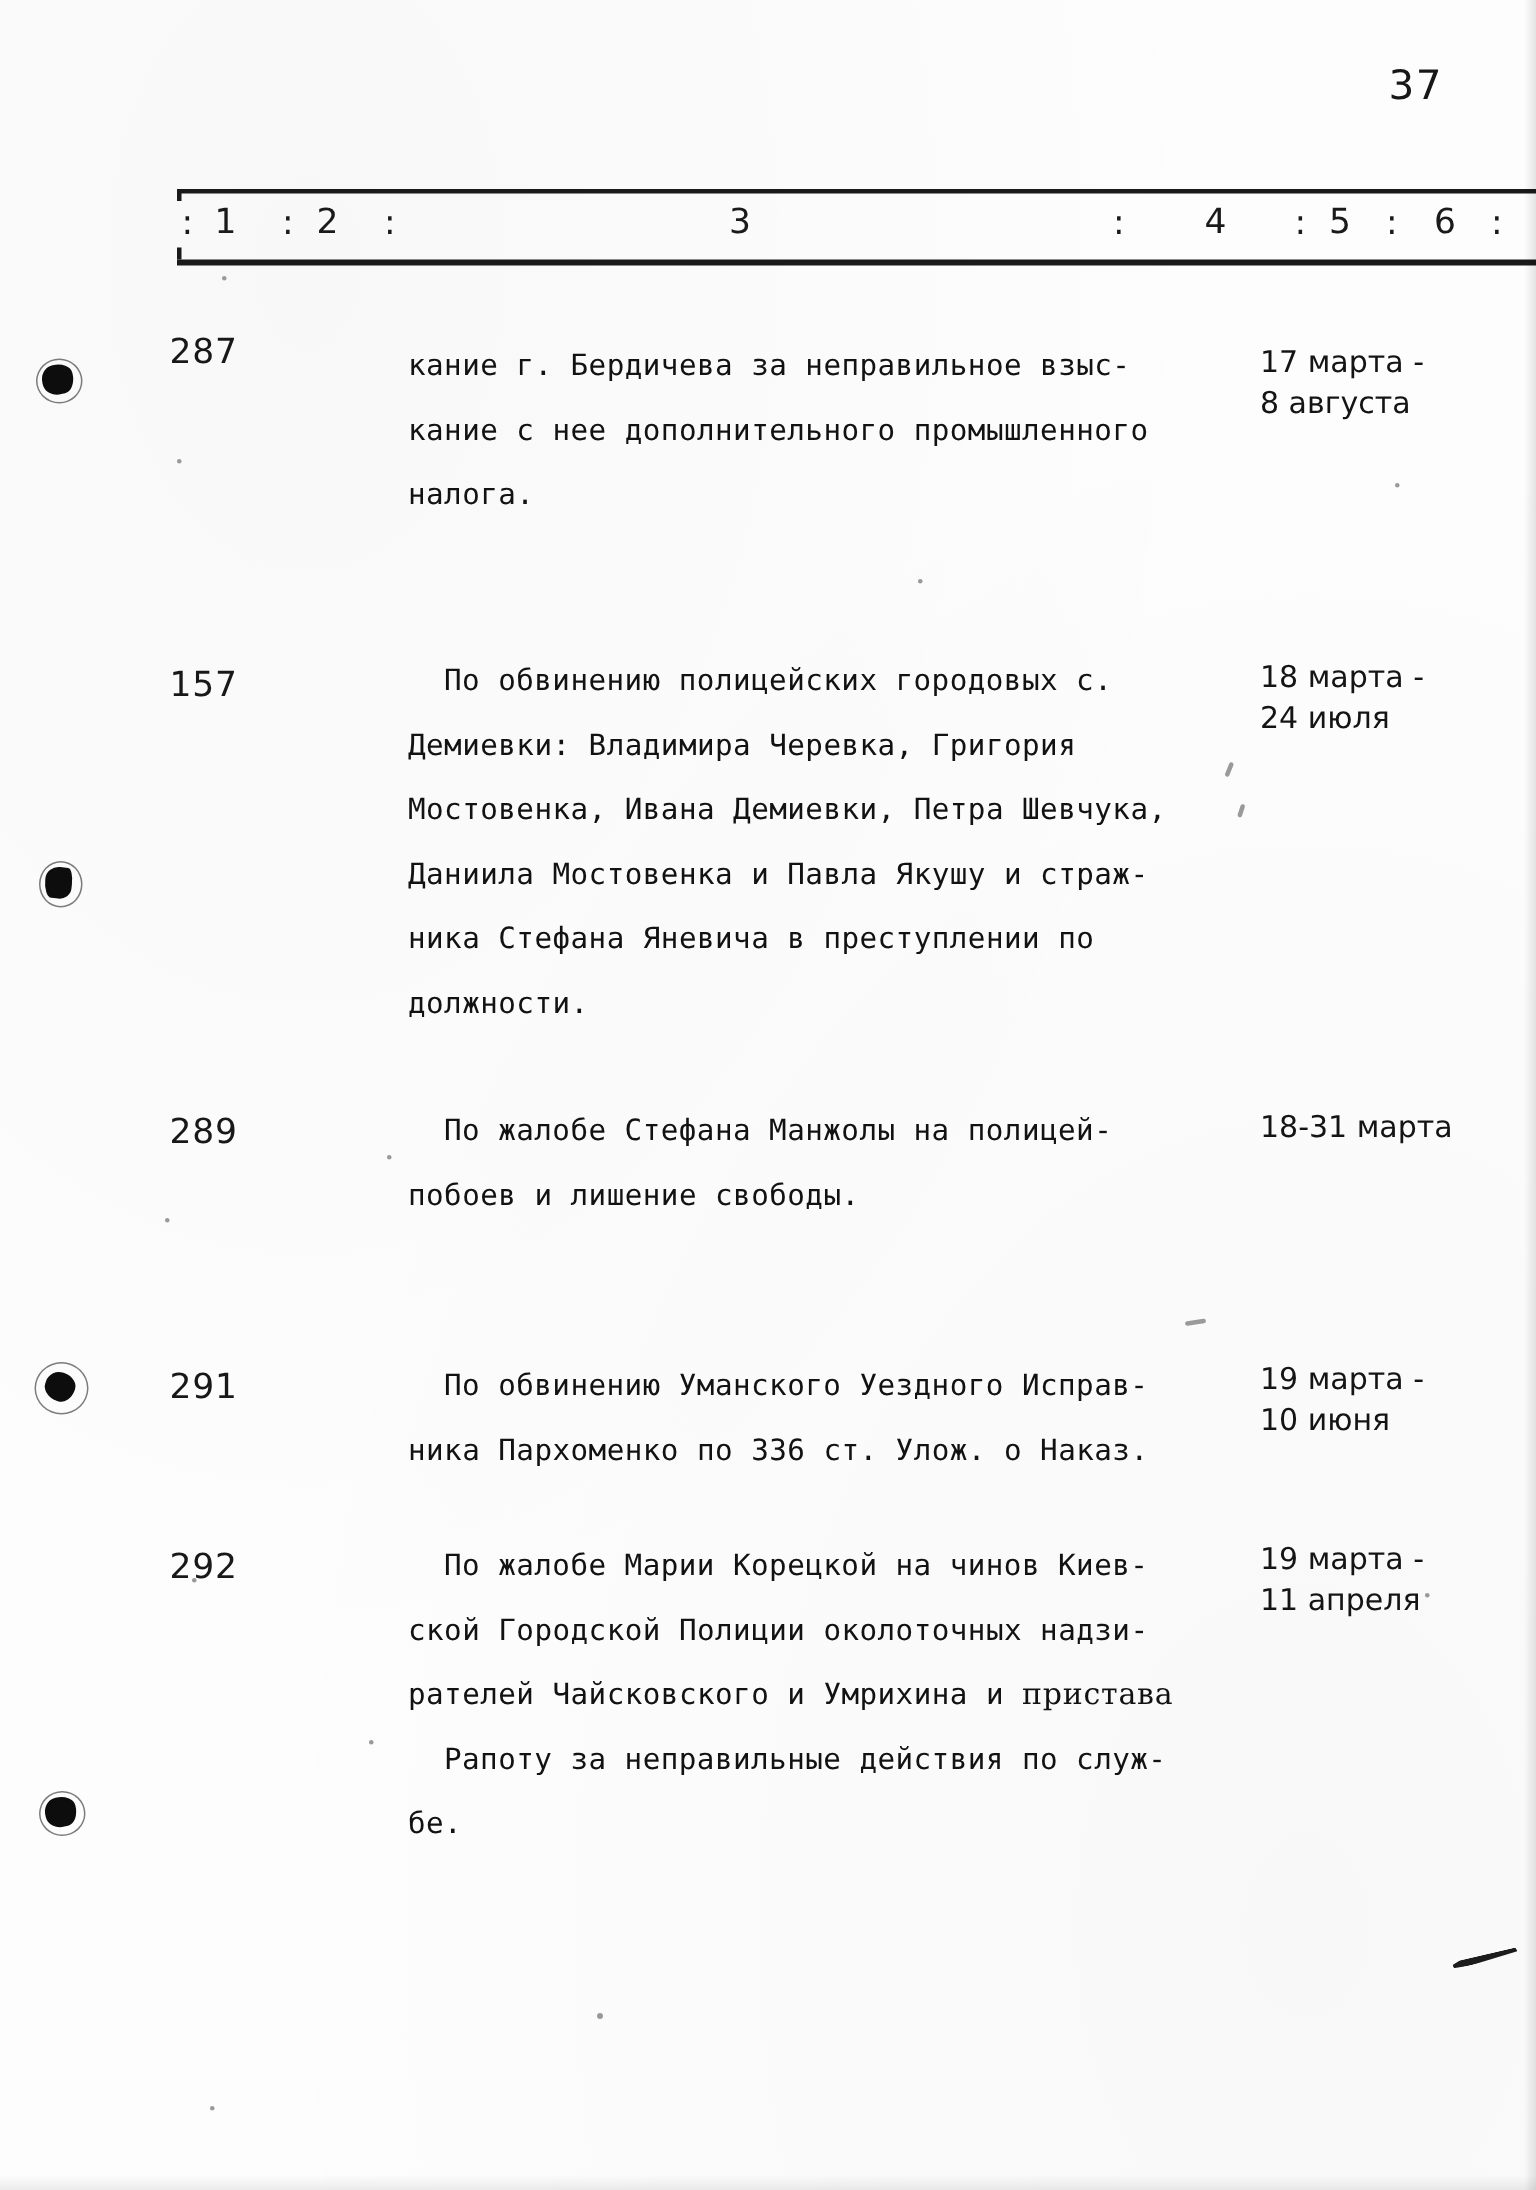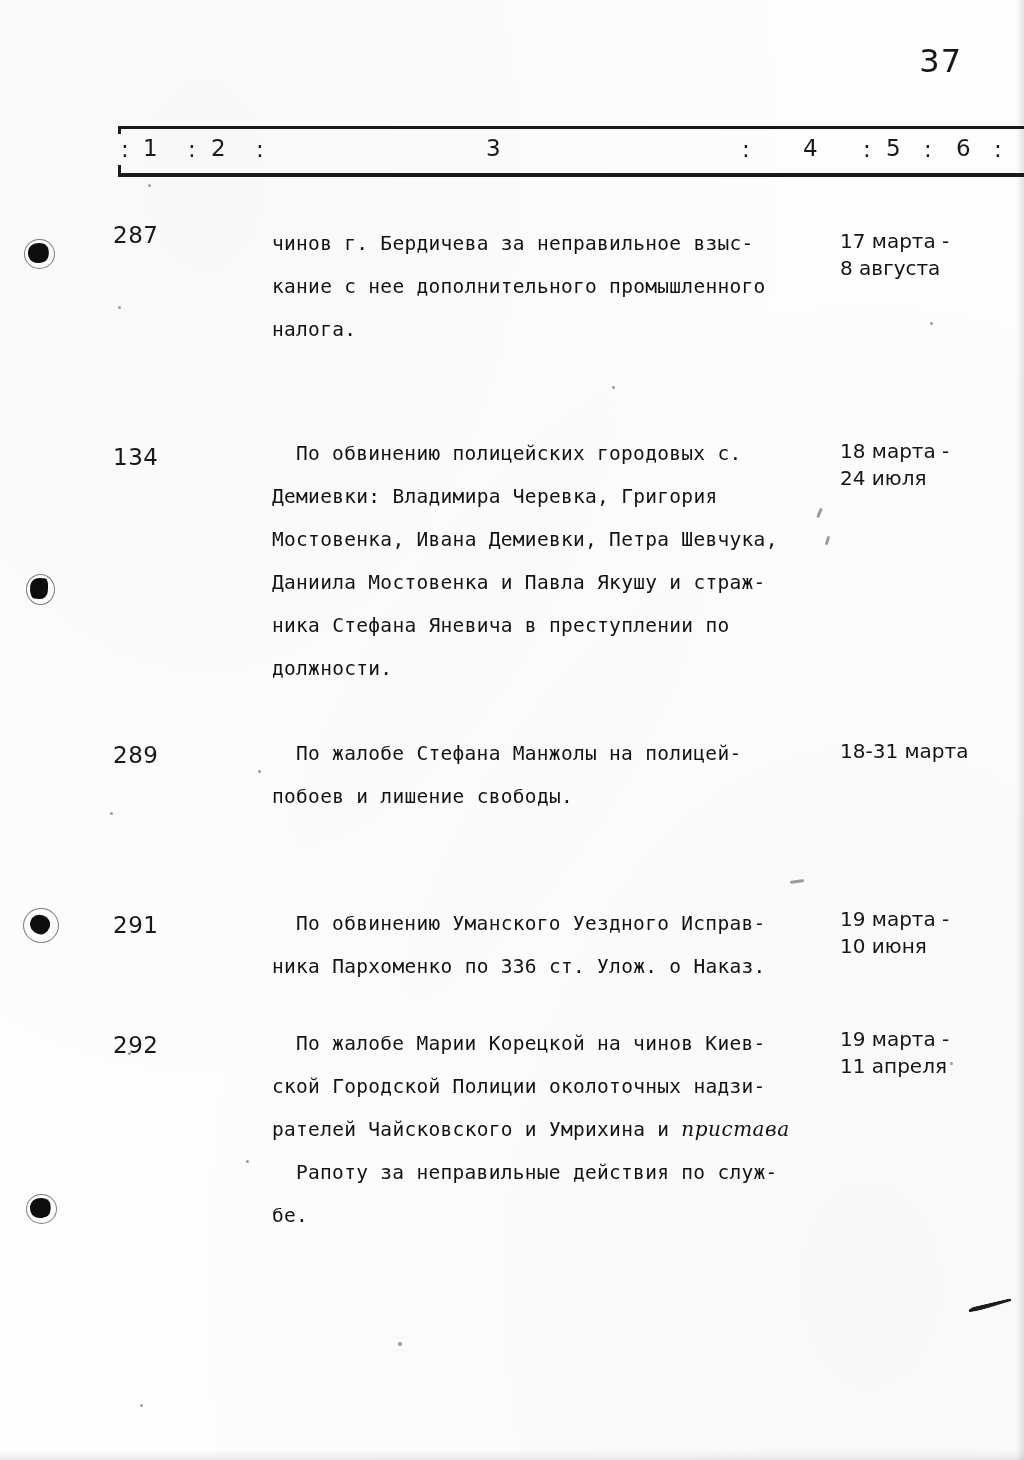--- a/index.html
+++ b/index.html
@@ -20,21 +20,21 @@
       radial-gradient(ellipse at 20% 12%, rgba(0,0,0,0.018) 0%, rgba(0,0,0,0) 55%),
       radial-gradient(ellipse at 85% 88%, rgba(0,0,0,0.02) 0%, rgba(0,0,0,0) 60%),
       #fdfdfd;
   }
 
   
   .page-number {
     position: absolute;
     top: 42px;
     right: 62px;
-    font-size: 32px;
+    font-size: 27px;
     letter-spacing: 1px;
     font-family: "DejaVu Sans", "Liberation Sans", sans-serif;
     color: #171717;
   }
 
   
   .header-band {
     position: absolute;
     left: 118px;
     top: 126px;
@@ -105,21 +105,20 @@
   .entry-line {
     font-size: 19.5px;
     line-height: 43px;
     letter-spacing: 0.3px;
     white-space: pre;
     color: #121212;
   }
   .entry-line.indent { text-indent: 24px; }
   .entry-line .hand {
     font-family: "DejaVu Serif", "Liberation Serif", serif;
-    font-style: italic;
     font-size: 20px;
     letter-spacing: 0.5px;
   }
   .entry-dates {
     position: absolute;
     left: 840px;
     width: 184px;
   }
   .entry-date-line {
     font-size: 20px;
@@ -210,32 +209,32 @@
     <span class="colnum" style="left:768px;">5</span>
     <span class="colsep" style="left:806px;">:</span>
     <span class="colnum" style="left:838px;">6</span>
     <span class="colsep" style="left:876px;">:</span>
   </div>
 </div>
 
 <div class="entry" style="top:222px;">
   <div class="entry-number">287</div>
   <div class="entry-body">
-    <div class="entry-line">чинов г. Бердичева за неправильное взыс-</div>
+    <div class="entry-line">кание г. Бердичева за неправильное взыс-</div>
     <div class="entry-line">кание с нее дополнительного промышленного</div>
     <div class="entry-line">налога.</div>
   </div>
   <div class="entry-dates" style="top:6px;">
     <div class="entry-date-line">17 марта -</div>
     <div class="entry-date-line">8 августа</div>
   </div>
 </div>
 
 <div class="entry" style="top:432px;">
-  <div class="entry-number" style="top:12px;">134</div>
+  <div class="entry-number" style="top:12px;">157</div>
   <div class="entry-body">
     <div class="entry-line indent">По обвинению полицейских городовых с.</div>
     <div class="entry-line">Демиевки: Владимира Черевка, Григория</div>
     <div class="entry-line">Мостовенка, Ивана Демиевки, Петра Шевчука,</div>
     <div class="entry-line">Даниила Мостовенка и Павла Якушу и страж-</div>
     <div class="entry-line">ника Стефана Яневича в преступлении по</div>
     <div class="entry-line">должности.</div>
   </div>
   <div class="entry-dates" style="top:6px;">
     <div class="entry-date-line">18 марта -</div>

